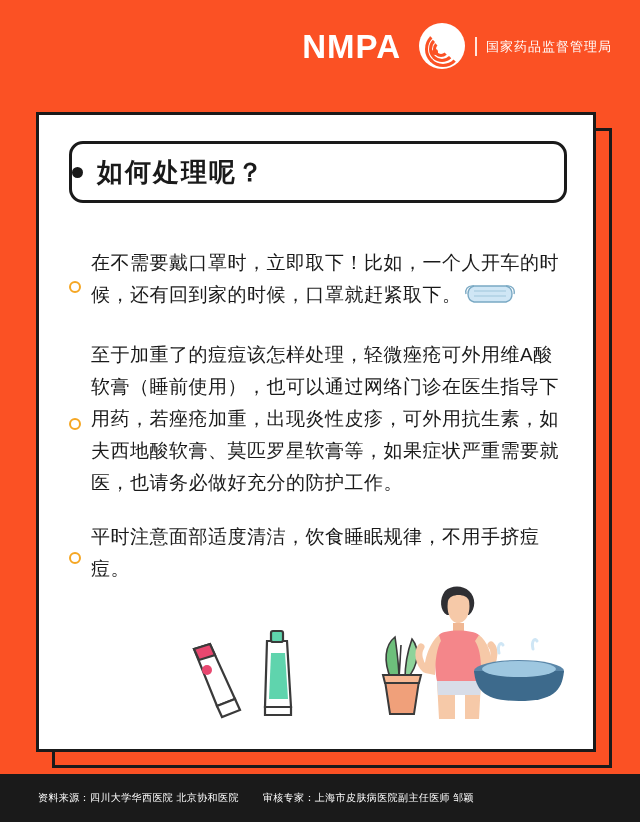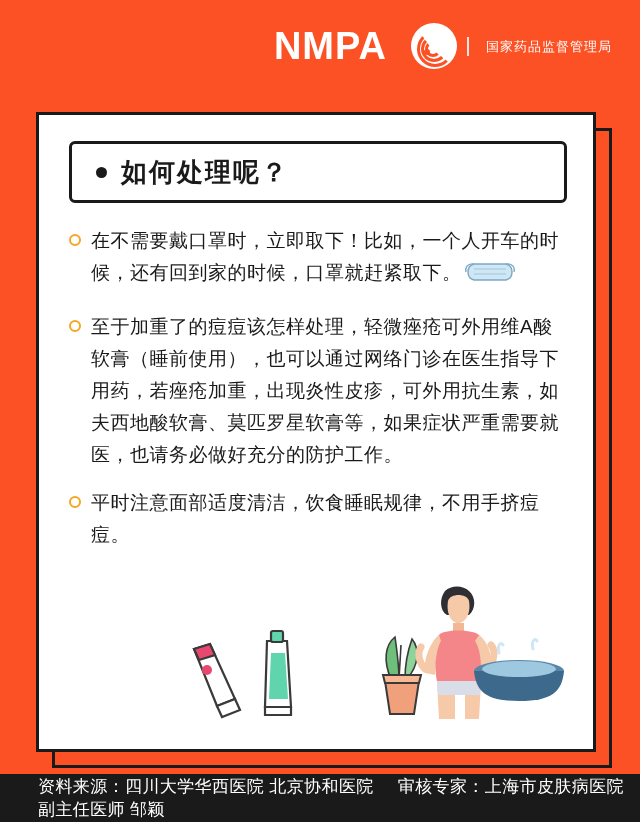--- a/index.html
+++ b/index.html
@@ -25,26 +25,26 @@
   .logo-wrap {
     position: absolute;
     right: 28px;
     top: 18px;
     display: flex;
     align-items: center;
     height: 56px;
   }
   .logo-nmpa {
     color: #ffffff;
-    font-size: 38px;
+    font-size: 33px;
     font-weight: bold;
     letter-spacing: 1px;
     font-family: "Liberation Sans", sans-serif;
     line-height: 1;
-    padding-right: 24px;
+    padding-right: 18px;
   }
   .logo-mark {
     width: 46px;
     height: 46px;
     border-radius: 50%;
     background: #ffffff;
     position: relative;
     overflow: hidden;
     margin-right: 10px;
   }
@@ -64,21 +64,21 @@
     border-radius: 50%;
     background: #fb5124;
     left: 13px; top: 26px;
   }
   .logo-text-cn {
     color: #ffffff;
     font-size: 13px;
     line-height: 19px;
     letter-spacing: 1px;
     border-left: 2px solid rgba(255,255,255,.85);
-    padding-left: 17px;
+    padding-left: 9px;
   }
 
   
   .frame-shadow {
     position: absolute;
     left: 52px;
     top: 128px;
     width: 560px;
     height: 640px;
     border: 3px solid #1a1a1a;
@@ -97,25 +97,24 @@
   }
 
   
   .title-box {
     position: absolute;
     left: 30px;
     top: 26px;
     width: 498px;
     height: 62px;
     border: 3px solid #1a1a1a;
-    border-radius: 6px;
-    box-sizing: border-box;
-    display: flex;
-    align-items: center;
-    padding-left: 24px;
+    border-radius: 14px;
+    box-sizing: border-box;
+    display: flex;
+    align-items: center;
   }
   .title-bullet {
     width: 11px;
     height: 11px;
     border-radius: 50%;
     background: #1a1a1a;
     margin-right: 14px;
     flex: none;
   }
   .title-text {
@@ -127,22 +126,23 @@
 
   
   .content {
     position: absolute;
     left: 30px;
     top: 110px;
     width: 500px;
   }
   .para {
     display: flex;
-    align-items: flex-start;
+    align-items: center;
     margin-bottom: 16px;
+    margin-top: 22px;
   }
   .para-bullet {
     width: 12px;
     height: 12px;
     border-radius: 50%;
     border: 2.5px solid #f5a623;
     box-sizing: border-box;
     margin-top: 9px;
     margin-right: 10px;
     flex: none;
@@ -177,21 +177,21 @@
     width: 640px;
     height: 48px;
     background: #1a1a1a;
     display: flex;
     align-items: center;
     padding-left: 38px;
     box-sizing: border-box;
   }
   .footer-text {
     color: #ffffff;
-    font-size: 17px;
+    font-size: 10px;
     letter-spacing: .4px;
   }
   .footer-gap { display: inline-block; width: 24px; }
 </style>
 </head>
 <body>
 
 <div class="header">
   <div class="logo-wrap">
     <span class="logo-nmpa">NMPA</span>

